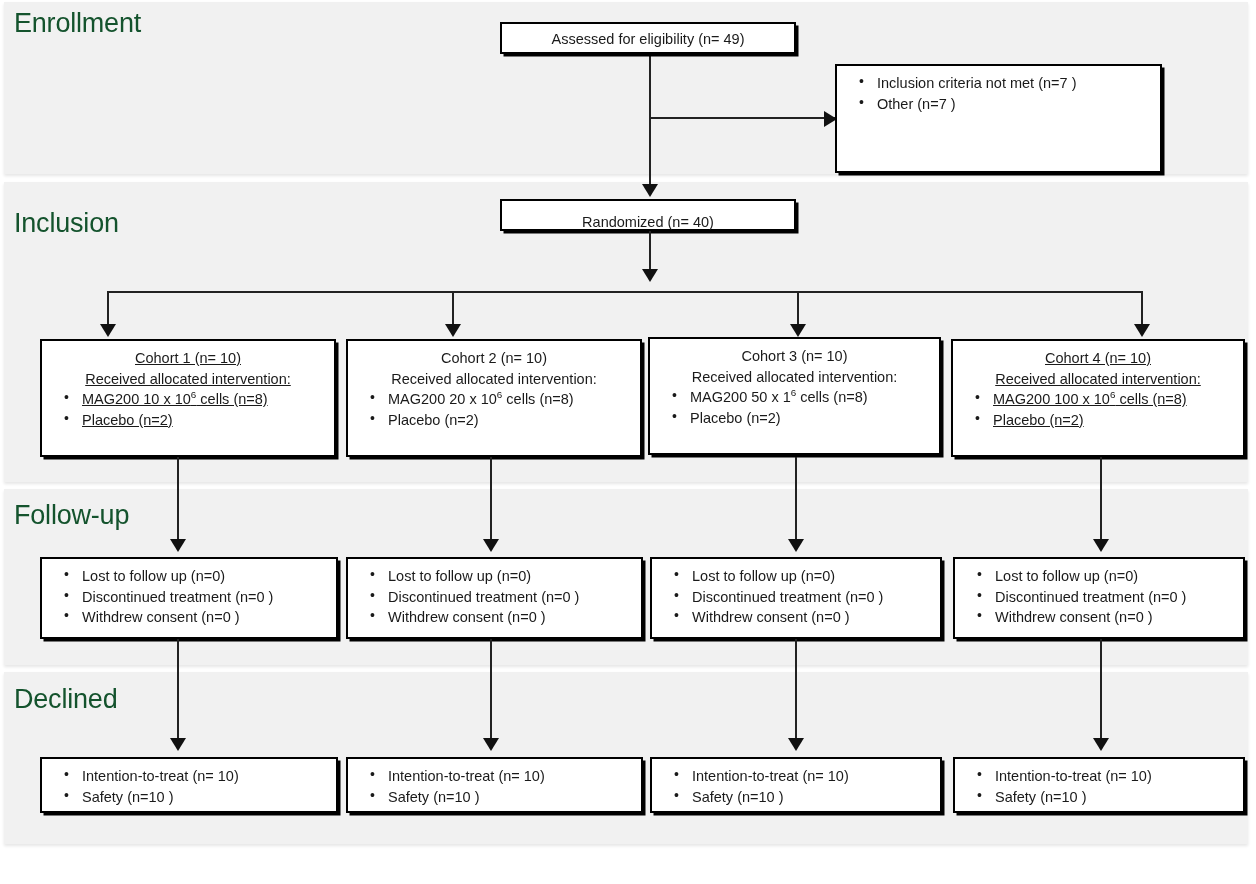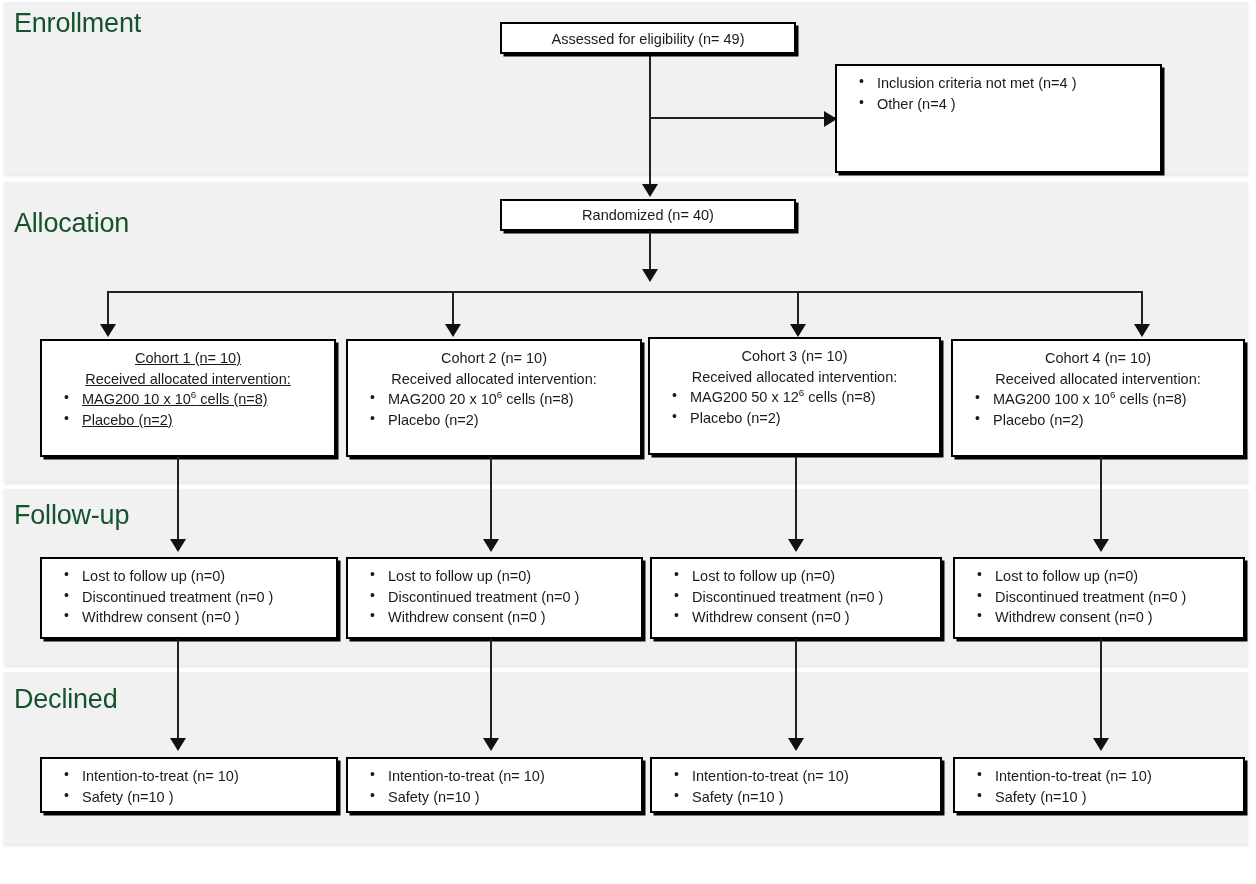--- a/index.html
+++ b/index.html
@@ -116,47 +116,47 @@
 <body>
 
 <div id="page">
 
   <div class="band" id="band-enrollment"></div>
   <div class="band" id="band-allocation"></div>
   <div class="band" id="band-followup"></div>
   <div class="band" id="band-analysis"></div>
 
   <div class="band-label" style="top:8px;">Enrollment</div>
-  <div class="band-label" style="top:208px;">Allocation</div>
+  <div class="band-label" style="top:208px;">Inclusion</div>
   <div class="band-label" style="top:500px;">Follow-up</div>
   <div class="band-label" style="top:684px;">Declined</div>
 
   <div class="vline" style="left:649px; top:52px; height:143px;"></div>
   <div class="arrow-down" style="left:642px; top:184px;"></div>
 
   <div class="hline" style="left:649px; top:117px; width:186px;"></div>
   <div class="arrow-right" style="left:824px; top:111px;"></div>
 
   <div class="box" id="assessed-box" style="left:500px; top:22px; width:296px; height:32px;">
     <div class="inner" style="padding-top:5px;">
       <div class="center-line">Assessed for eligibility (n= 49)</div>
     </div>
   </div>
 
   <div class="box" id="excluded-box" style="left:835px; top:64px; width:327px; height:109px;">
     <div class="inner">
       <ul>
-        <li>Inclusion criteria not met (n=4 )</li>
-        <li>Other (n=4 )</li>
+        <li>Inclusion criteria not met (n=7 )</li>
+        <li>Other (n=7 )</li>
       </ul>
     </div>
   </div>
 
   <div class="box" id="randomized-box" style="left:500px; top:199px; width:296px; height:32px;">
-    <div class="inner" style="padding-top:4px;">
+    <div class="inner" style="padding-top:11px;">
       <div class="center-line">Randomized (n= 40)</div>
     </div>
   </div>
 
   <div class="vline" style="left:649px; top:231px; height:47px;"></div>
   <div class="arrow-down" style="left:642px; top:269px;"></div>
 
   <div class="hline" style="left:107px; top:291px; width:1036px;"></div>
 
   <div class="vline" style="left:107px; top:291px; height:42px;"></div>
@@ -188,27 +188,27 @@
         <li>Placebo (n=2)</li>
       </ul>
     </div>
   </div>
 
   <div class="box cohort-box" style="left:648px; top:337px; width:293px; height:118px;">
     <div class="inner">
       <div class="center-line">Cohort 3 (n= 10)</div>
       <div class="center-line">Received allocated intervention:</div>
       <ul>
-        <li><span>MAG200 50 x 12</span><sup>6</sup><span> cells (n=8)</span></li>
+        <li><span>MAG200 50 x 1</span><sup>6</sup><span> cells (n=8)</span></li>
         <li>Placebo (n=2)</li>
       </ul>
     </div>
   </div>
 
-  <div class="box cohort-box" style="left:951px; top:339px; width:294px; height:118px;">
+  <div class="box cohort-box" style="left:951px; top:339px; width:294px; height:118px;text-decoration:underline;">
     <div class="inner">
       <div class="center-line">Cohort 4 (n= 10)</div>
       <div class="center-line">Received allocated intervention:</div>
       <ul>
         <li><span>MAG200 100 x 10</span><sup>6</sup><span> cells (n=8)</span></li>
         <li>Placebo (n=2)</li>
       </ul>
     </div>
   </div>
 

